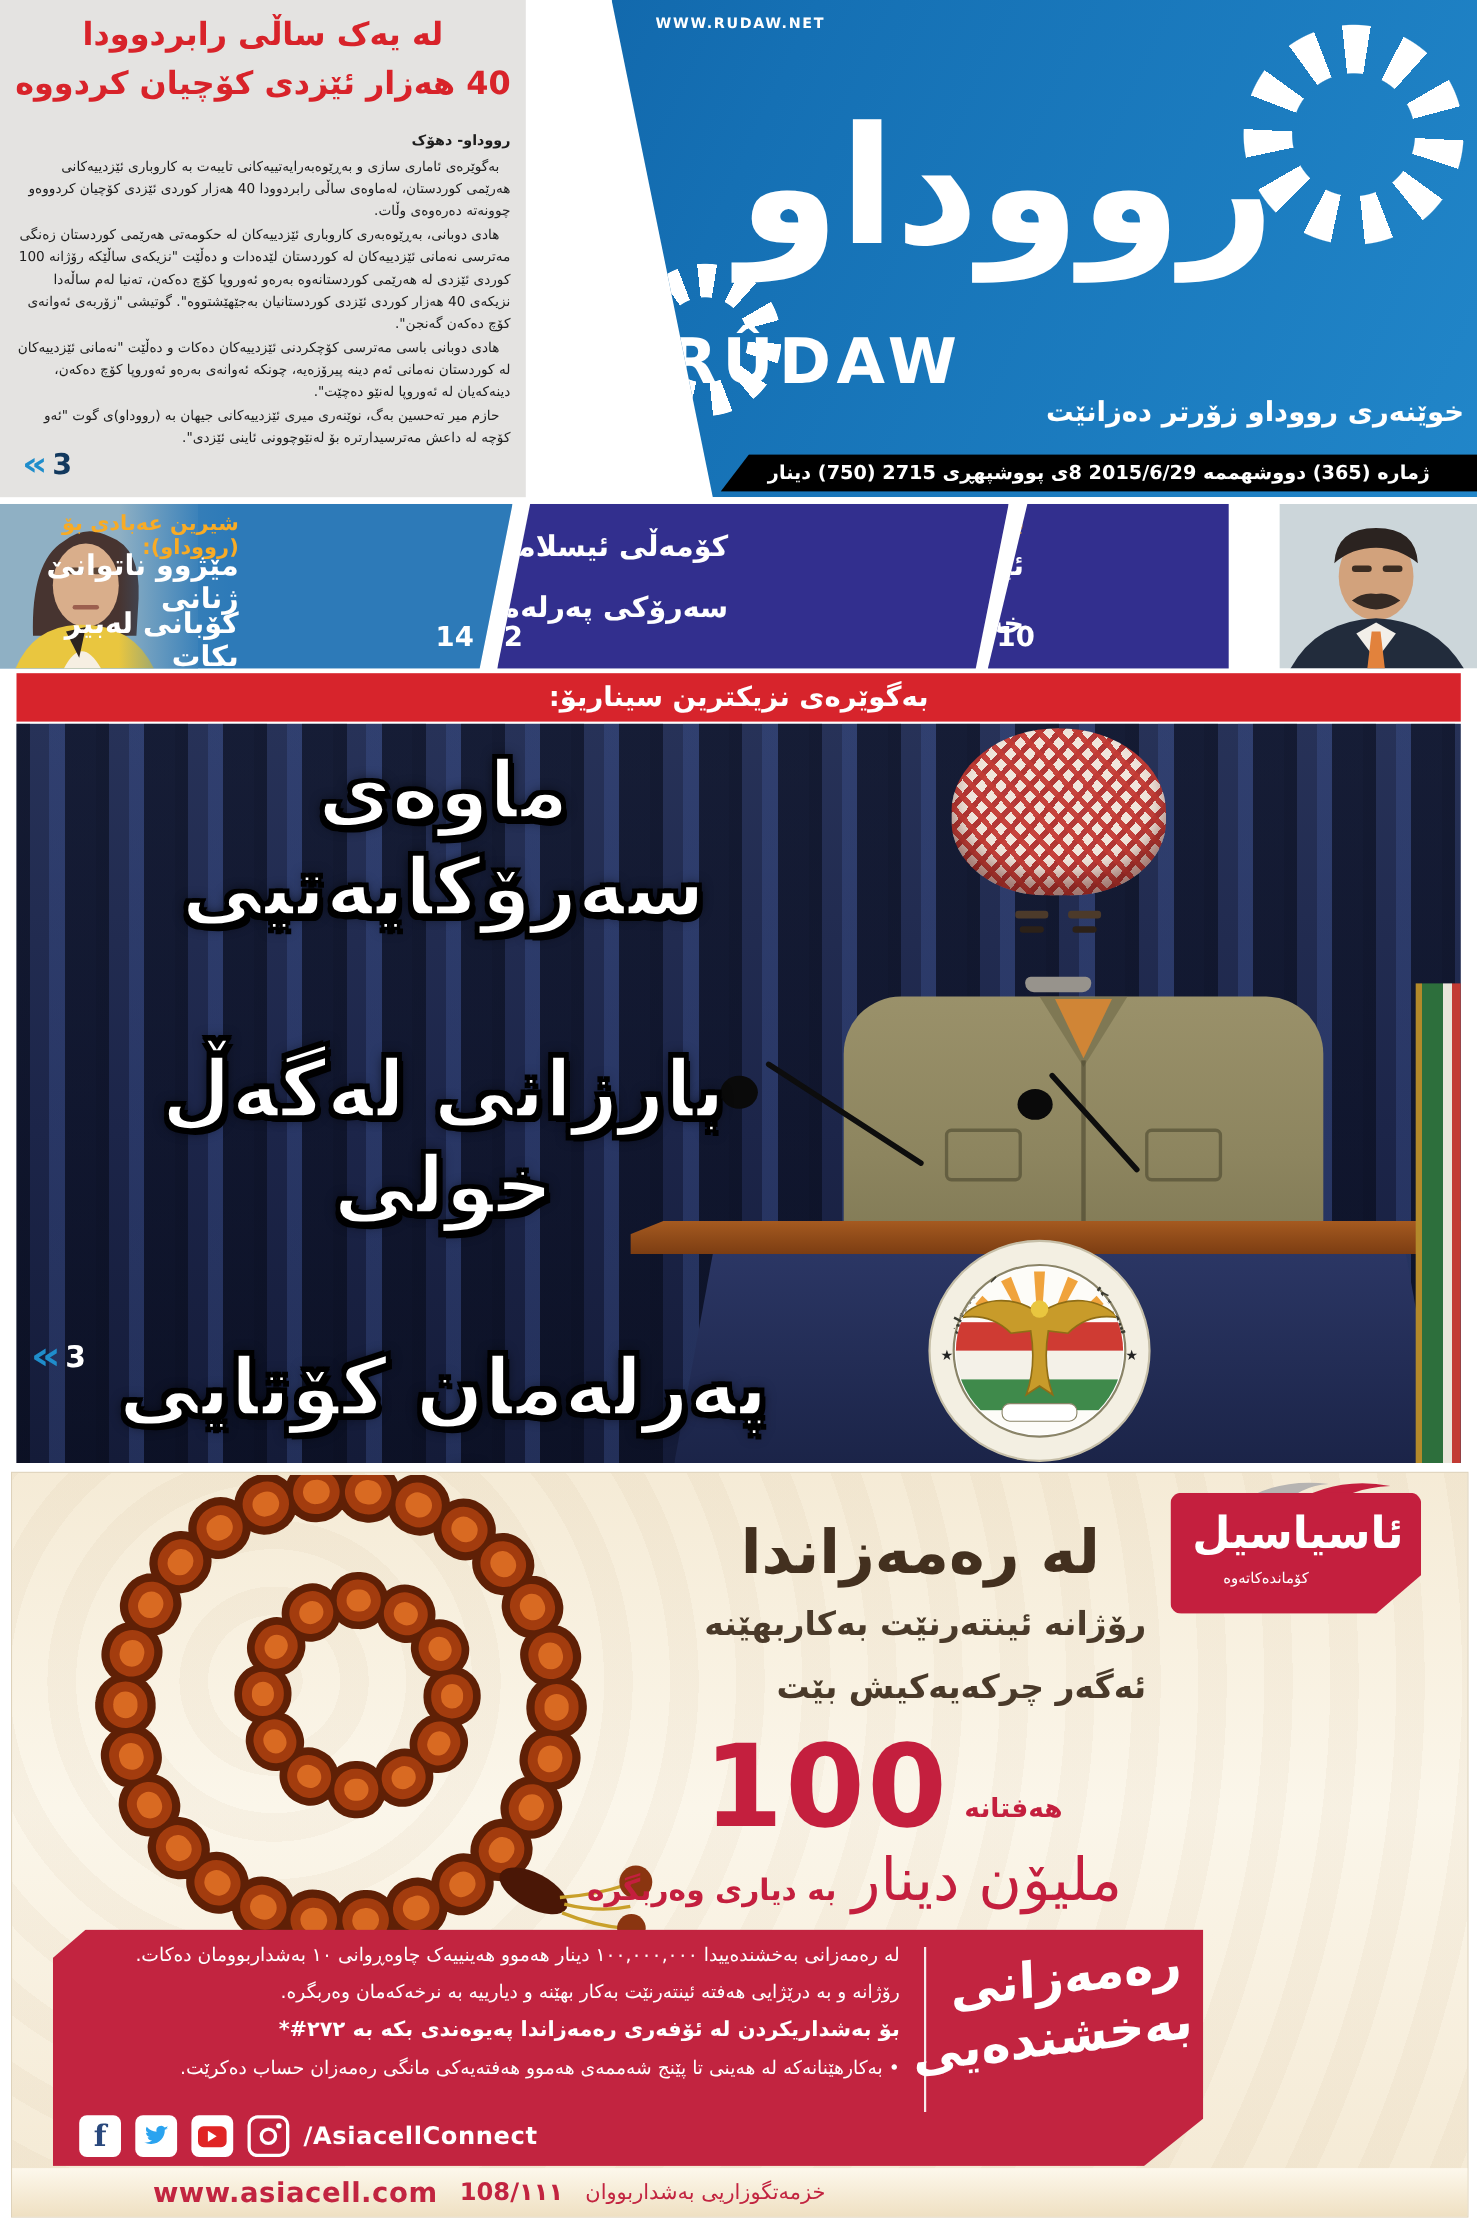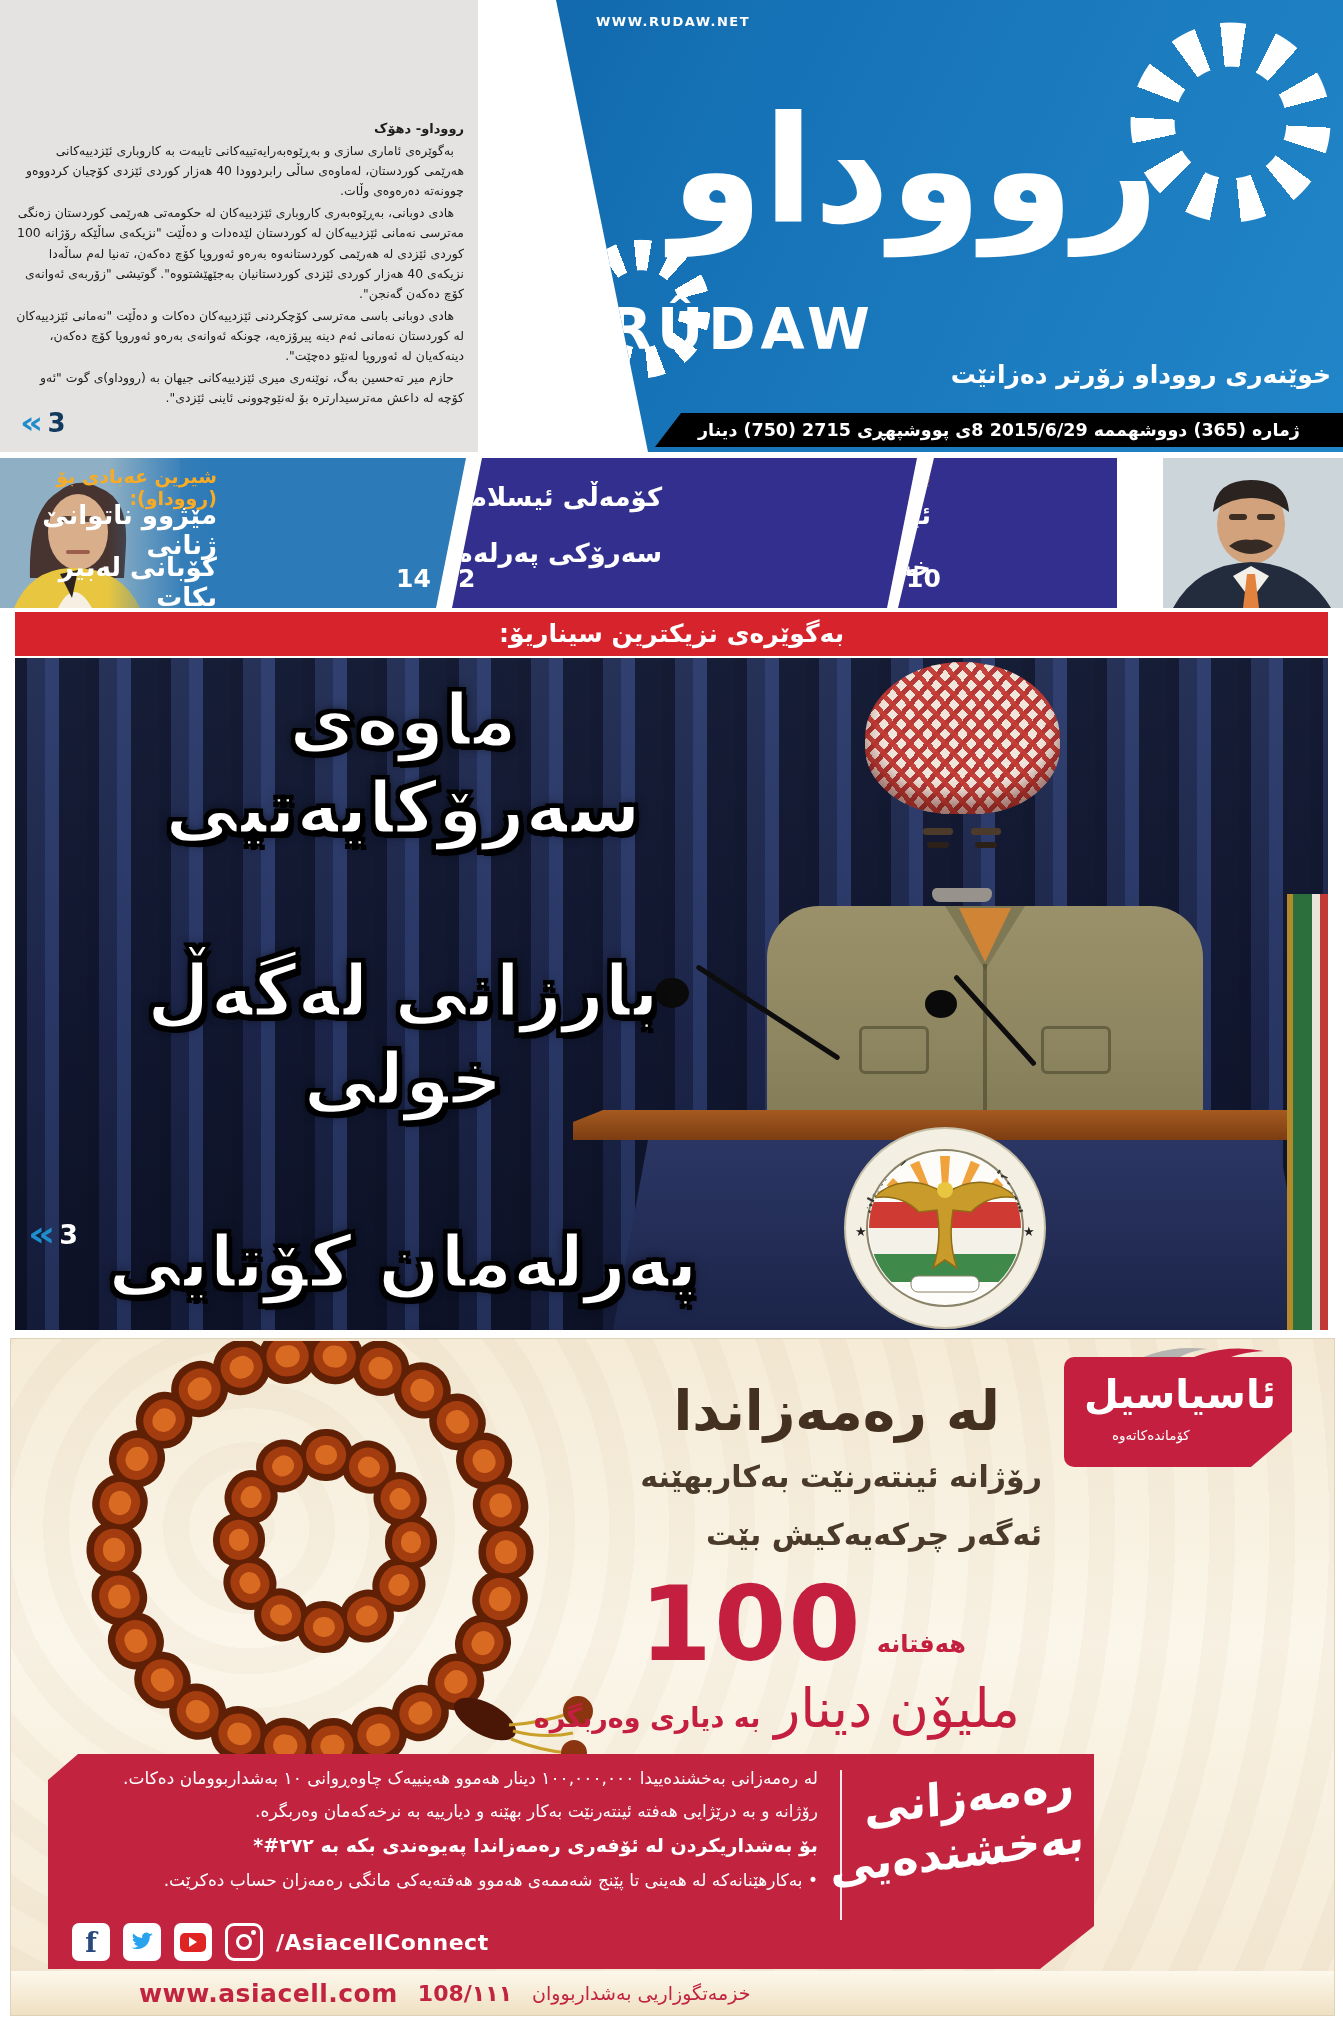--- a/index.html
+++ b/index.html
@@ -134,20 +134,24 @@
   .ad-footer .site{font-weight:bold;font-size:25px;letter-spacing:.5px;}
   .ad-footer .phone{font-weight:bold;font-size:22px;}
   .ad-footer .label{font-weight:normal;font-size:19px;}
 </style>
 </head>
 <body>
 
 <div id="page">
 
   <div class="abs gray-panel">
+    <div class="abs lead-headline rtl">
+      <div>لە یەک ساڵی رابردوودا</div>
+      <div>40 هەزار ئێزدی کۆچیان کردووە</div>
+    </div>
     <div class="abs lead-article rtl">
       <div class="dateline">رووداو- دهۆک</div>
       <p>بەگوێرەی ئاماری سازی و بەڕێوەبەرایەتییەکانی تایبەت بە کاروباری ئێزدییەکانی هەرێمی کوردستان، لەماوەی ساڵی رابردوودا 40 هەزار کوردی ئێزدی کۆچیان کردووەو چوونەتە دەرەوەی وڵات.</p>
       <p>هادی دوبانی، بەڕێوەبەری کاروباری ئێزدییەکان لە حکومەتی هەرێمی کوردستان زەنگی مەترسی نەمانی ئێزدییەکان لە کوردستان لێدەدات و دەڵێت "نزیکەی ساڵێکە رۆژانە 100 کوردی ئێزدی لە هەرێمی کوردستانەوە بەرەو ئەوروپا کۆچ دەکەن، تەنیا لەم ساڵەدا نزیکەی 40 هەزار کوردی ئێزدی کوردستانیان بەجێهێشتووە". گوتیشی "زۆربەی ئەوانەی کۆچ دەکەن گەنجن".</p>
       <p>هادی دوبانی باسی مەترسی کۆچکردنی ئێزدییەکان دەکات و دەڵێت "نەمانی ئێزدییەکان لە کوردستان نەمانی ئەم دینە پیرۆزەیە، چونکە ئەوانەی بەرەو ئەوروپا کۆچ دەکەن، دینەکەیان لە ئەوروپا لەنێو دەچێت".</p>
       <p>حازم میر تەحسین بەگ، نوێنەری میری ئێزدییەکانی جیهان بە (رووداو)ی گوت "ئەو کۆچە لە داعش مەترسیدارترە بۆ لەنێوچوونی ئاینی ئێزدی".</p>
     </div>
     <div class="abs pageref lead-ref">
       <span class="chev">«</span>
       <span class="num">3</span>

